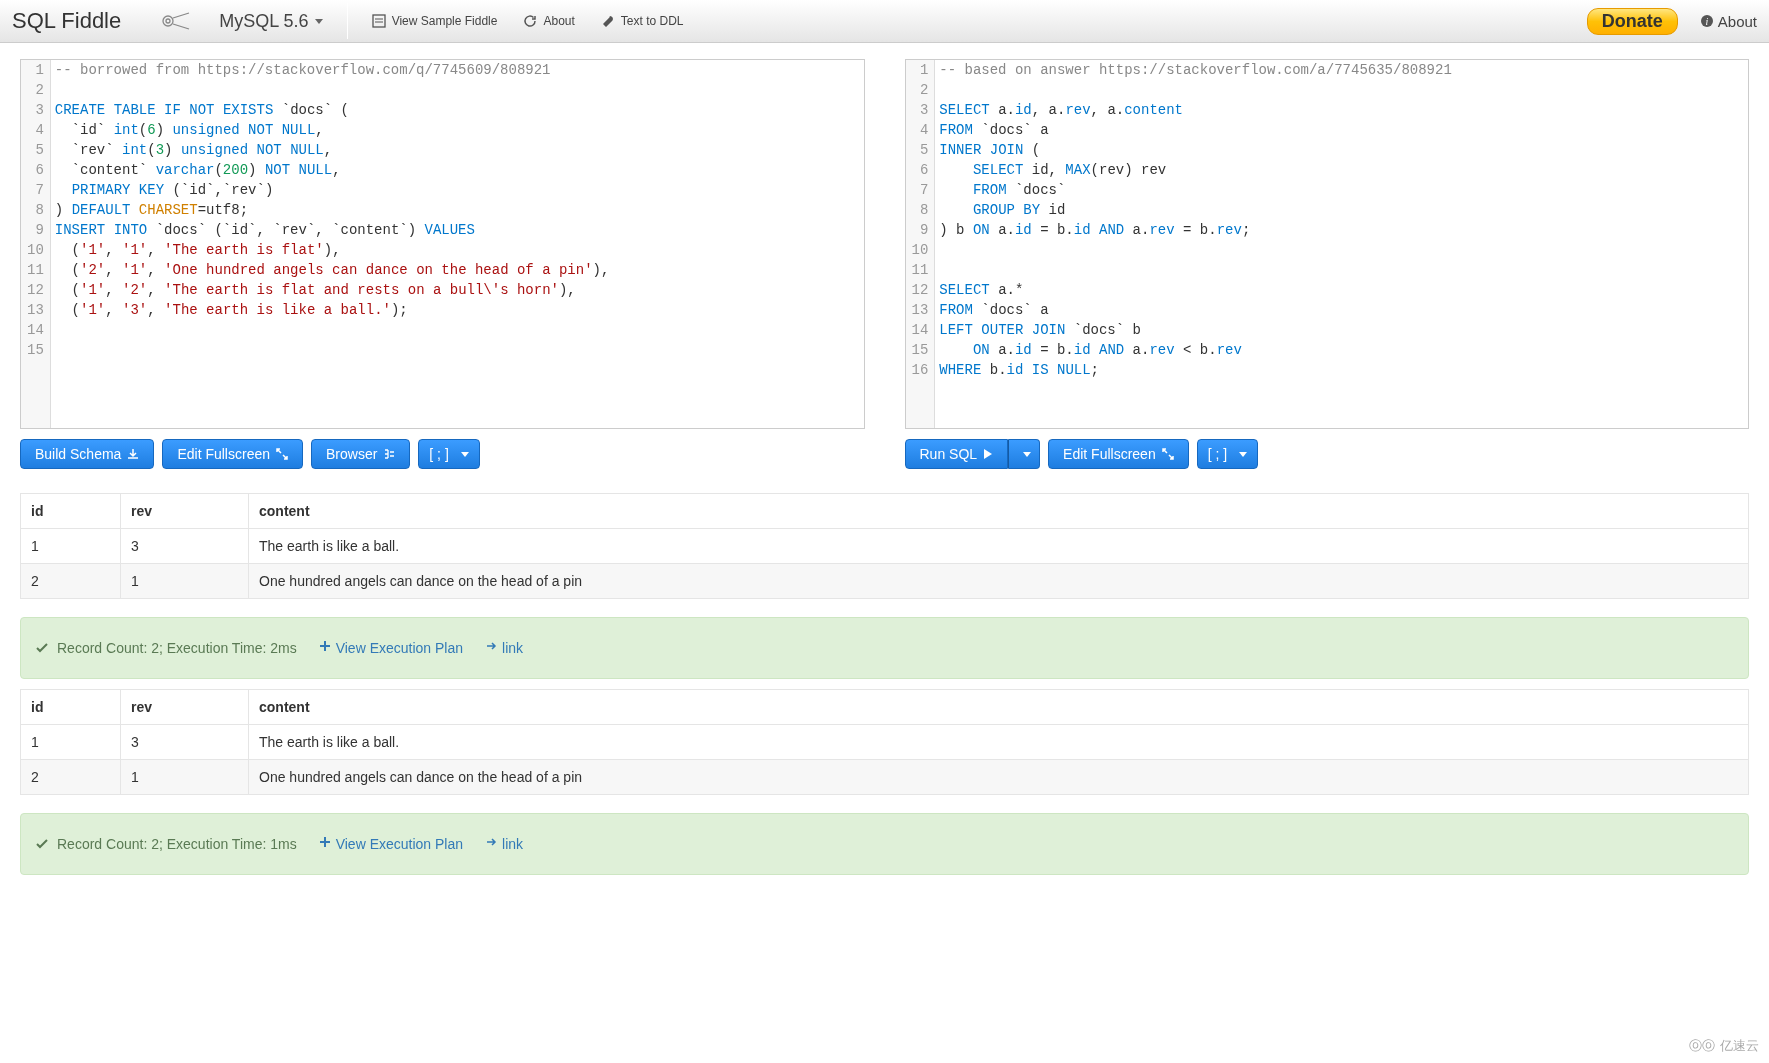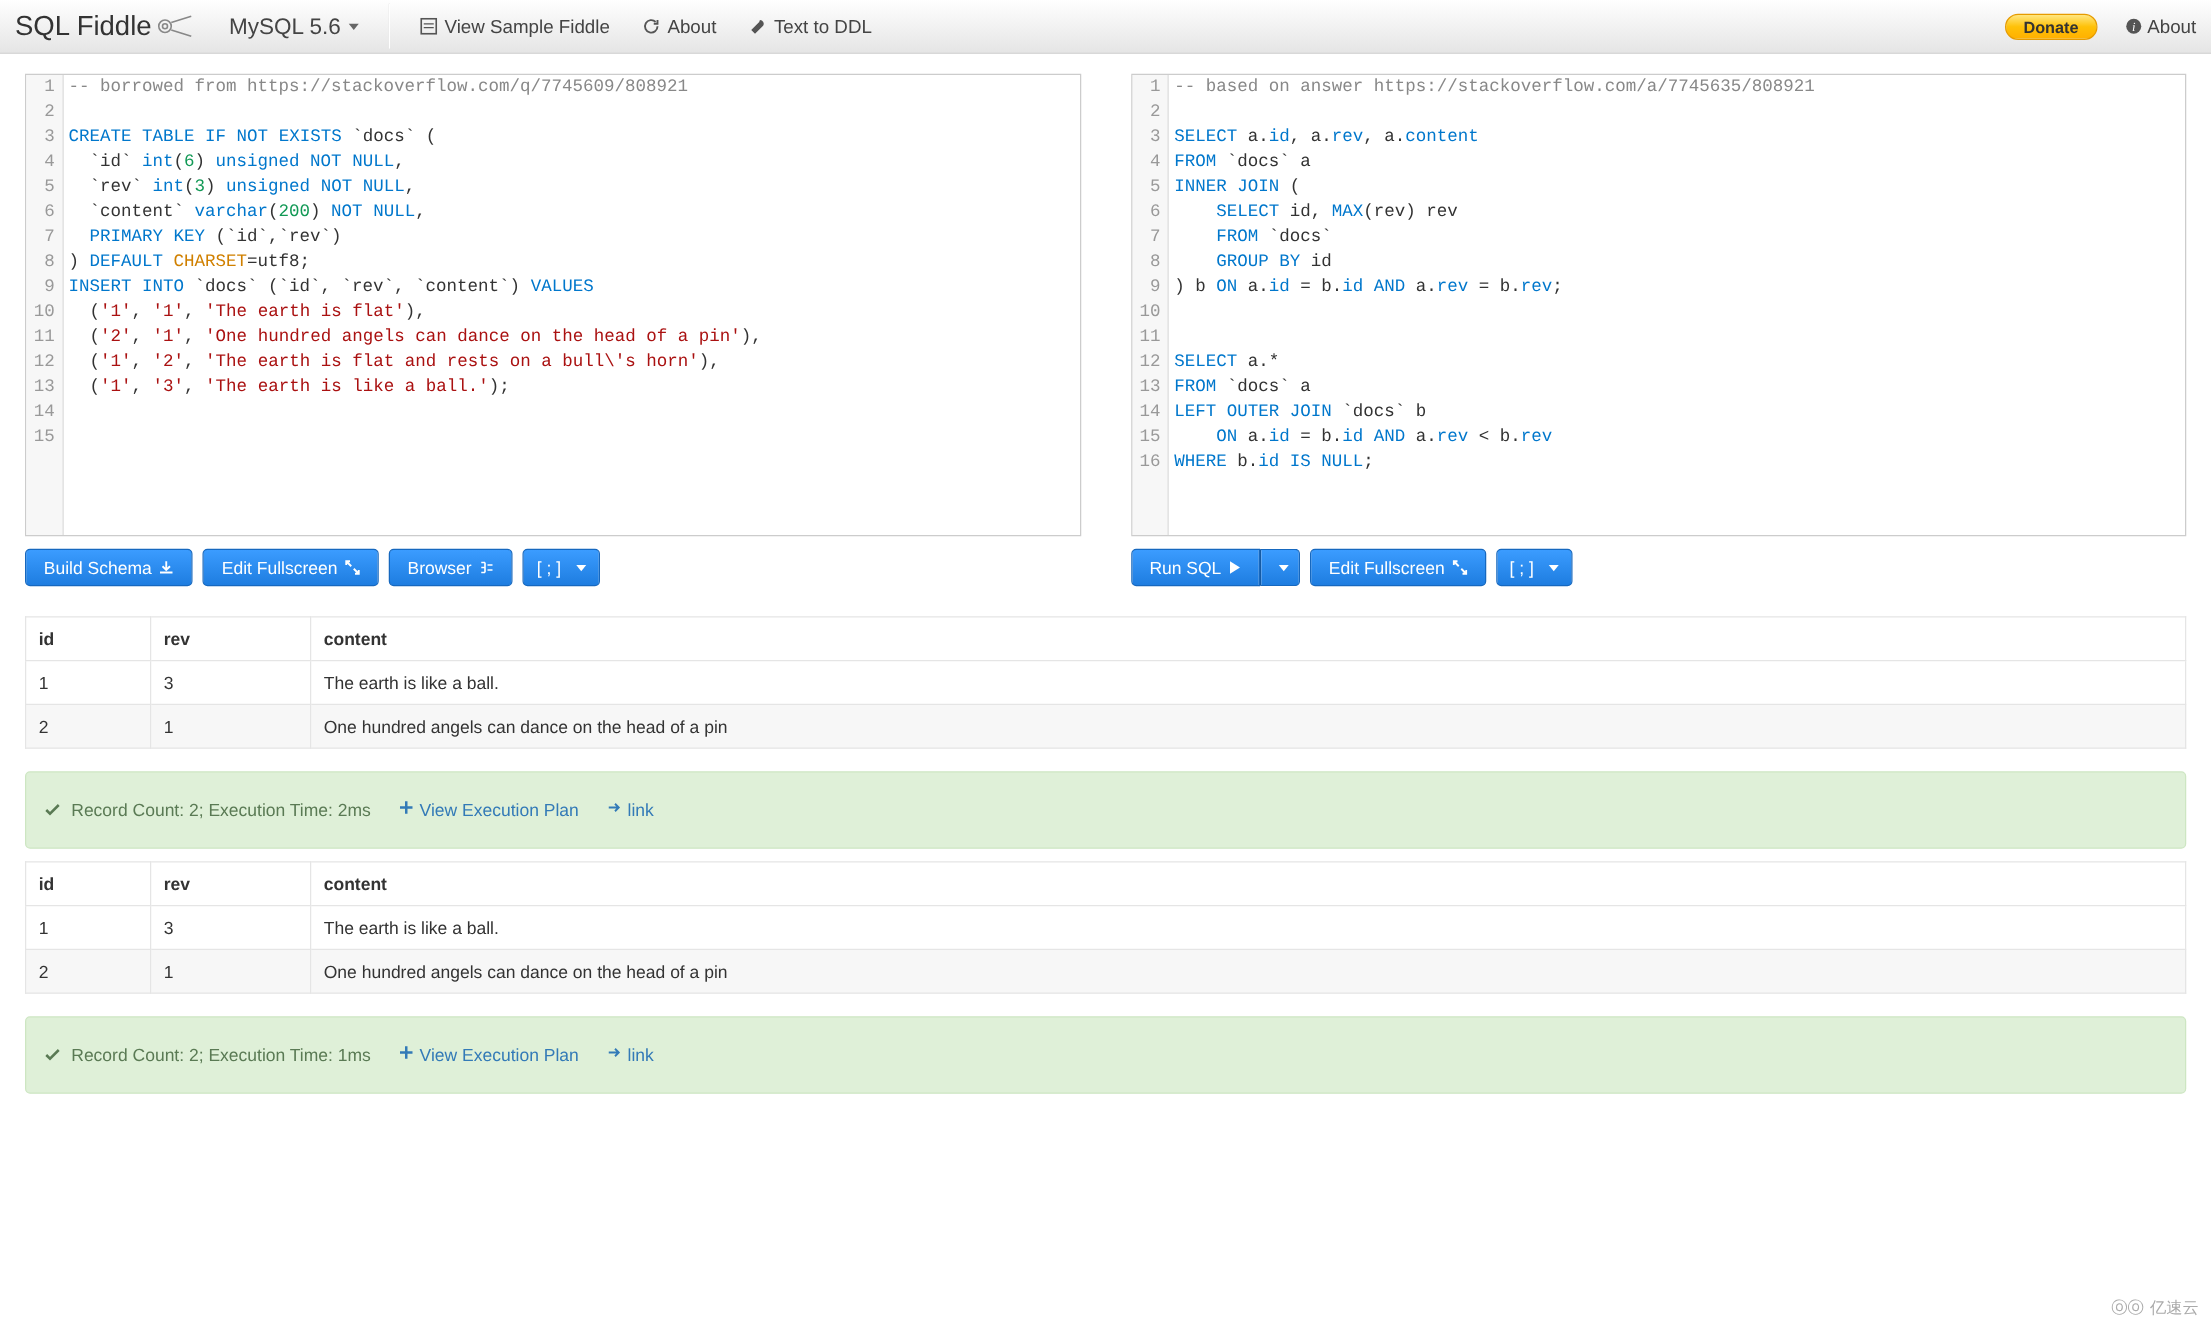--- a/index.html
+++ b/index.html
@@ -1,28 +1,28 @@
 <!DOCTYPE html>
 <html><head>
 <meta charset="utf-8">
 <style>
 * { margin: 0; padding: 0; box-sizing: border-box; }
 body { font-family: "Helvetica Neue", Helvetica, Arial, sans-serif; font-size: 14px; color: #333; background: #fff; }
 
 
 .toolbar { background: linear-gradient(to bottom, #fff 0%, #e5e5e5 100%); border-bottom: 1px solid #ccc; height: 43px; display: flex; align-items: center; padding: 0 12px; }
-.brand { font-size: 22px; color: #333; font-weight: 500; display: flex; align-items: center; margin-right: 28px; }
+.brand { font-size: 22px; color: #333; font-weight: 500; display: flex; align-items: center; margin-right: 28px; gap: 36px; }
 .brand svg { margin-left: 4px; }
 .db-select { font-size: 18px; color: #444; display: flex; align-items: center; margin-right: 24px; cursor: pointer; }
 .caret { display: inline-block; width: 0; height: 0; border-left: 4px solid transparent; border-right: 4px solid transparent; border-top: 5px solid #666; margin-left: 6px; }
 .vdiv { width: 1px; height: 36px; background: #ccc; border-right: 1px solid #fff; margin-right: 24px; }
-.tool-link { font-size: 15px; color: #444; display: flex; align-items: center; margin-right: 26px; cursor: pointer; }
+.tool-link { font-size: 12px; color: #444; display: flex; align-items: center; margin-right: 26px; cursor: pointer; }
 .tool-link svg, .tool-link .ticon { margin-right: 6px; }
 .spacer { flex: 1; }
-.donate { background: linear-gradient(to bottom, #ffe680 0%, #ffc107 50%, #ffb000 100%); border: 1px solid #e69b00; border-radius: 11px; padding: 2px 14px; font-size: 13px; font-weight: bold; color: #333; margin-right: 22px; cursor: pointer; }
+.donate { background: linear-gradient(to bottom, #ffe680 0%, #ffc107 50%, #ffb000 100%); border: 1px solid #e69b00; border-radius: 11px; padding: 2px 14px; font-size: 18px; font-weight: bold; color: #333; margin-right: 22px; cursor: pointer; }
 .about { font-size: 15px; color: #444; display: flex; align-items: center; cursor: pointer; }
 .ticon { display: inline-flex; width: 14px; height: 14px; }
 
 
 .panes { display: flex; gap: 0; padding: 16px 20px 0 20px; }
 .pane { flex: 1; }
 .pane + .pane { margin-left: 40px; }
 .editor { border: 1px solid #ccc; background: #fff; display: flex; font-family: Menlo, Consolas, "Courier New", monospace; font-size: 14px; line-height: 20px; overflow: hidden; }
 .editor-left { height: 370px; }
 .editor-right { height: 370px; }

